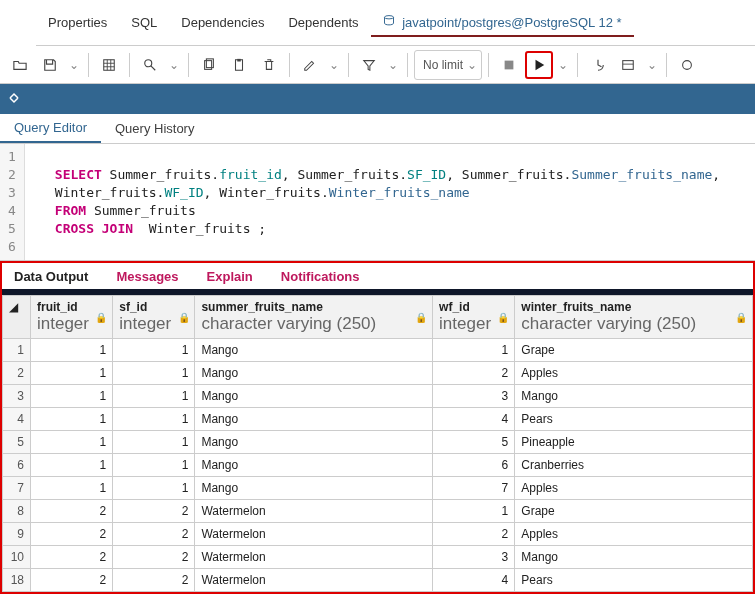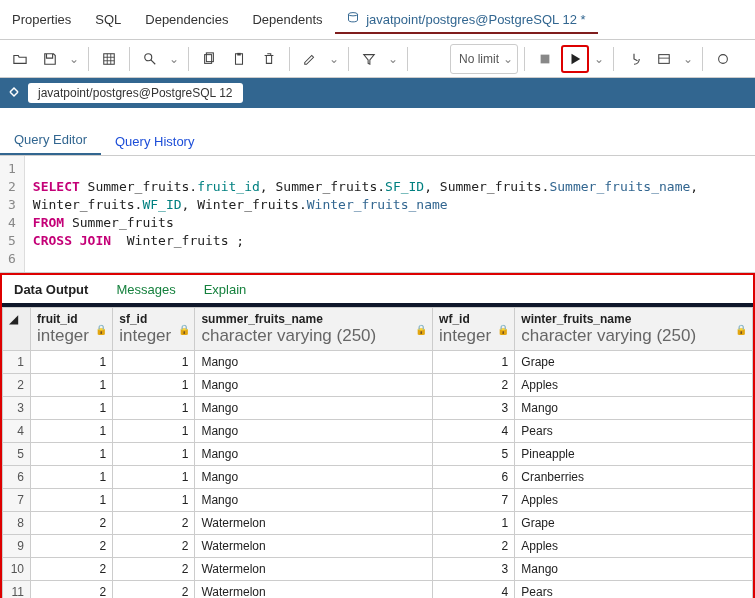--- a/index.html
+++ b/index.html
@@ -1,44 +1,44 @@
 <!DOCTYPE html>
 <html><head>
 <meta charset="utf-8">
 <style>
 * { box-sizing: border-box; margin: 0; padding: 0; }
 body { font-family: "Segoe UI", Arial, sans-serif; font-size: 13px; color: #222; background: #fff; width: 755px; }
-.top-tabs { display: flex; border-bottom: 1px solid #ccc; height: 40px; align-items: center; }
+.top-tabs { display: flex; border-bottom: 1px solid #ccc; height: 46px; align-items: center; margin-left: 36px; }
 .top-tab { padding: 5px 12px; cursor: pointer; color: #333; }
 .top-tab.active { color: #326690; border-bottom: 2px solid #7f1d1d; margin-bottom: -1px; }
 .top-tab .db-icon { color: #326690; margin-right: 4px; }
 .toolbar { display: flex; align-items: center; height: 38px; padding: 4px 6px; border-bottom: 1px solid #ccc; gap: 2px; }
 .tbtn { width: 28px; height: 28px; display: inline-flex; align-items: center; justify-content: center; border: 1px solid transparent; border-radius: 3px; cursor: pointer; color: #444; }
 .tbtn svg { width: 14px; height: 14px; }
 .divider { width: 1px; height: 24px; background: #ccc; margin: 0 4px; }
-.limit-select { border: 1px solid #ccc; border-radius: 3px; padding: 3px 18px 3px 8px; color: #555; font-size: 12px; position: relative; display: inline-flex; align-items: center; height: 30px; margin-left: 36px; }
+.limit-select { border: 1px solid #ccc; border-radius: 3px; padding: 3px 18px 3px 8px; color: #555; font-size: 12px; position: relative; display: inline-flex; align-items: center; height: 30px; }
 .limit-select::after { content: "⌄"; position: absolute; right: 4px; color: #888; }
 .run-highlight { border: 2px solid #d00 !important; }
 .run-btn svg { fill: #222; }
 .breadcrumb-bar { display: flex; align-items: center; background: #326690; color: #fff; height: 30px; padding: 0 6px; gap: 6px; }
 .breadcrumb-chip { background: #fff; color: #333; border-radius: 3px; padding: 3px 10px; font-size: 12px; }
 .breadcrumb-icon { color: #fff; }
-.sub-tabs { display: flex; border-bottom: 1px solid #ccc; height: 48px; align-items: flex-end; }
-.sub-tab { padding: 6px 14px; cursor: pointer; color: #1d4ed8; }
+.sub-tabs { display: flex; border-bottom: 1px solid #ccc; height: 30px; align-items: center; }
+.sub-tab { padding: 6px 14px; cursor: pointer; color: #404040; }
 .sub-tab.active { color: #326690; border-bottom: 2px solid #326690; }
 .editor { display: flex; font-family: Consolas, monospace; font-size: 13px; border-bottom: 1px solid #ccc; }
 .gutter { background: #f6f6f6; color: #888; text-align: right; padding: 4px 8px; border-right: 1px solid #ddd; user-select: none; }
 .gutter div { height: 18px; line-height: 18px; }
-.code { padding: 4px 8px; white-space: pre; line-height: 18px; overflow-x: auto; flex: 1; }
+.code { padding: 4px 8px; white-space: pre; line-height: 18px; overflow-x: auto; flex: 1; margin-left: 22px; }
 .kw { color: #c40077; font-weight: bold; }
 .ident { color: #326690; }
 .field { color: #008080; }
 .redbox { border: 2px solid #d00; }
-.result-tabs { display: flex; height: 32px; align-items: center; padding: 0 4px; gap: 12px; border-bottom: 4px solid #0f172a; }
-.result-tab { padding: 6px 8px; cursor: pointer; color: #15803d; }
+.result-tabs { display: flex; height: 32px; align-items: center; padding: 0 4px; gap: 12px; border-bottom: 6px solid #0f172a; }
+.result-tab { padding: 6px 8px; cursor: pointer; color: #be185d; font-weight: bold; }
 .result-tab.active { font-weight: bold; color: #222; }
 table.data { border-collapse: collapse; width: 100%; font-size: 12px; }
 table.data th { background: #f2f2f2; border: 1px solid #ccc; padding: 4px 6px; text-align: left; font-weight: normal; position: relative; vertical-align: top; }
 table.data th .col-name { font-weight: bold; font-size: 12px; color: #222; }
 table.data th .col-type { font-size: 17px; color: #666; }
 table.data th.rownum-head { width: 28px; background: #eee; }
 table.data th .lock { position: absolute; right: 4px; top: 50%; transform: translateY(-50%); color: #555; font-size: 10px; }
 table.data td { border: 1px solid #ccc; padding: 4px 6px; }
 table.data td.rownum { background: #f6f6f6; color: #555; text-align: right; width: 28px; }
 table.data td.num { text-align: right; }
@@ -157,21 +157,20 @@
       </svg>
     </span>
 </div>
 
 <div class="breadcrumb-bar">
   <span class="breadcrumb-icon">
     <svg viewBox="0 0 16 16" width="16" height="16">
         <path d="M4 8l4-4 4 4M4 8l4 4 4-4" fill="none" stroke="#fff" stroke-width="1.5"></path>
       </svg>
   </span>
-  <span class="breadcrumb-chip">javatpoint/postgres@PostgreSQL 12</span>
 </div>
 
 <div class="sub-tabs">
   <div class="sub-tab active">Query Editor</div>
   <div class="sub-tab">Query History</div>
 </div>
 
 <div class="editor">
   <div class="gutter">
     <div>1</div>
@@ -182,20 +181,21 @@
       <div>6</div>
   </div>
   <div class="code"><div>&nbsp;</div><div><span class="kw">SELECT</span><span> Summer_fruits.</span><span class="field">fruit_id</span><span>, Summer_fruits.</span><span class="field">SF_ID</span><span>, Summer_fruits.</span><span class="ident">Summer_fruits_name</span><span>,</span></div><div><span>Winter_fruits.</span><span class="field">WF_ID</span><span>, Winter_fruits.</span><span class="ident">Winter_fruits_name</span></div><div><span class="kw">FROM</span><span> Summer_fruits</span></div><div><span class="kw">CROSS</span> <span class="kw">JOIN</span><span>  Winter_fruits ;</span></div><div>&nbsp;</div></div>
 </div>
 
 <div class="redbox">
   <div class="result-tabs">
     <div class="result-tab active">Data Output</div>
     <div class="result-tab">Messages</div>
     <div class="result-tab">Explain</div>
+    <div class="result-tab">Notifications</div>
   </div>
   <table class="data">
     <thead>
       <tr>
         <th class="rownum-head">◢</th>
         <th>
             <div class="col-name">fruit_id</div>
             <div class="col-type">integer</div>
             <span class="lock">🔒</span>
           </th>
@@ -296,21 +296,21 @@
         </tr>
         <tr>
           <td class="rownum">10</td>
           <td class="num">2</td>
           <td class="num">2</td>
           <td>Watermelon</td>
           <td class="num">3</td>
           <td>Mango</td>
         </tr>
         <tr>
-          <td class="rownum">11</td>
+          <td class="rownum">18</td>
           <td class="num">2</td>
           <td class="num">2</td>
           <td>Watermelon</td>
           <td class="num">4</td>
           <td>Pears</td>
         </tr>
       </tbody>
   </table>
 </div>
 

